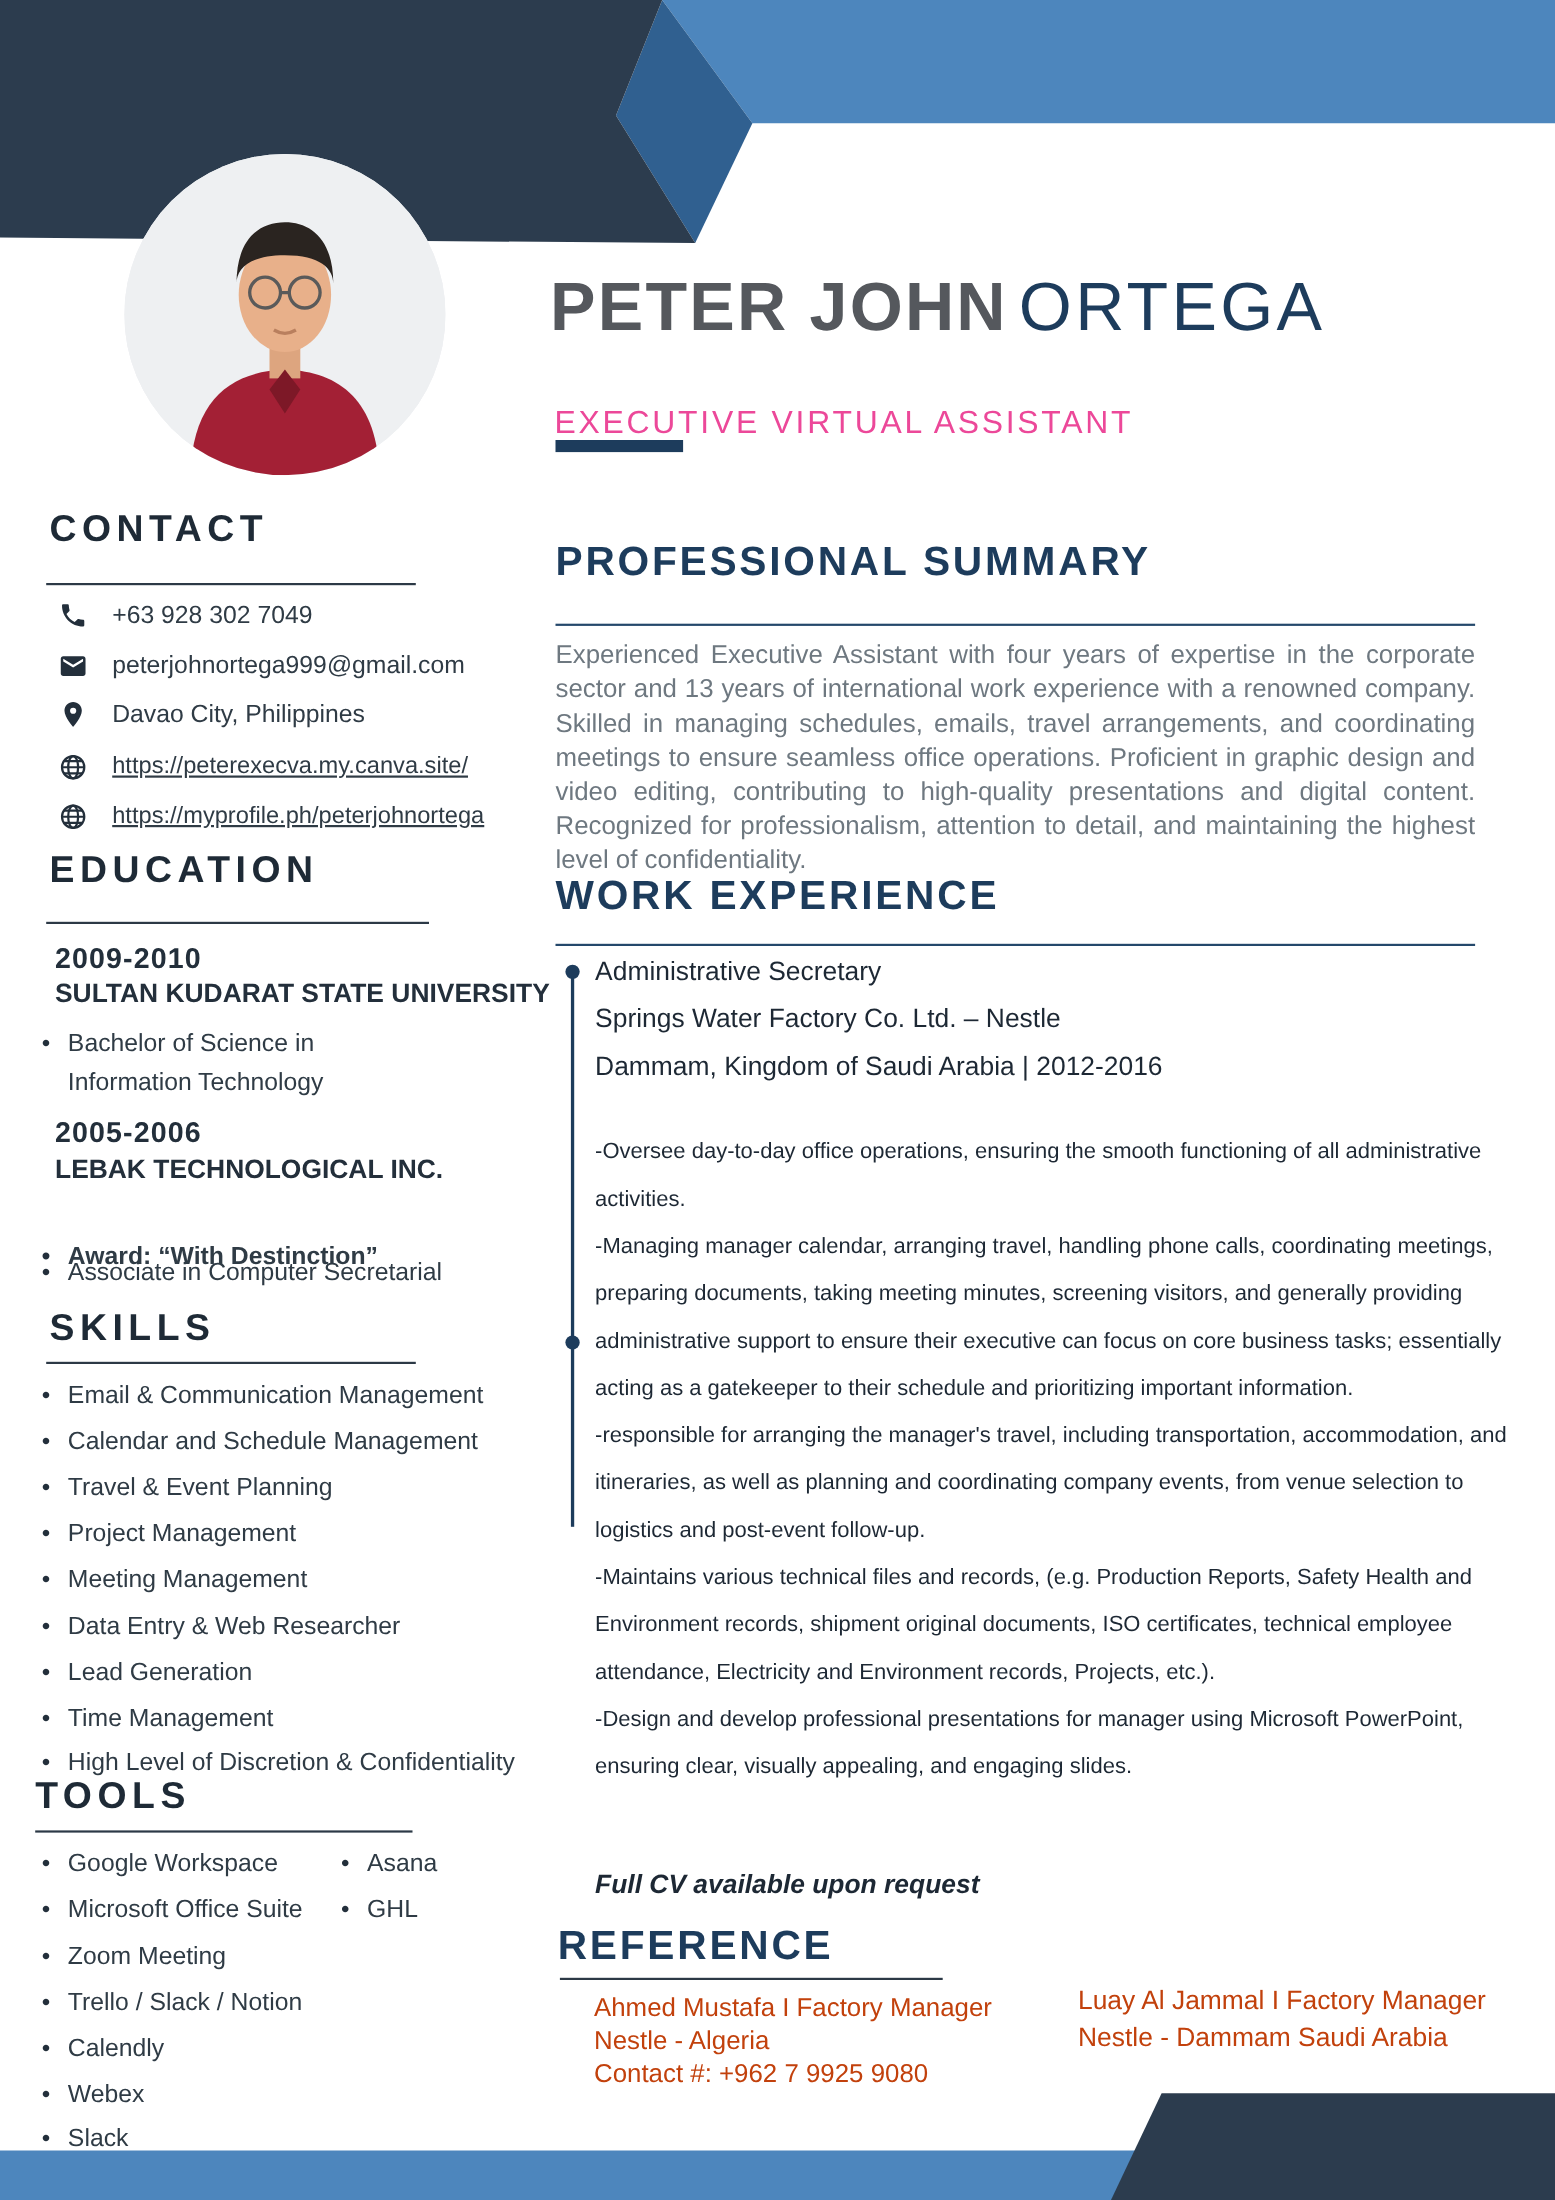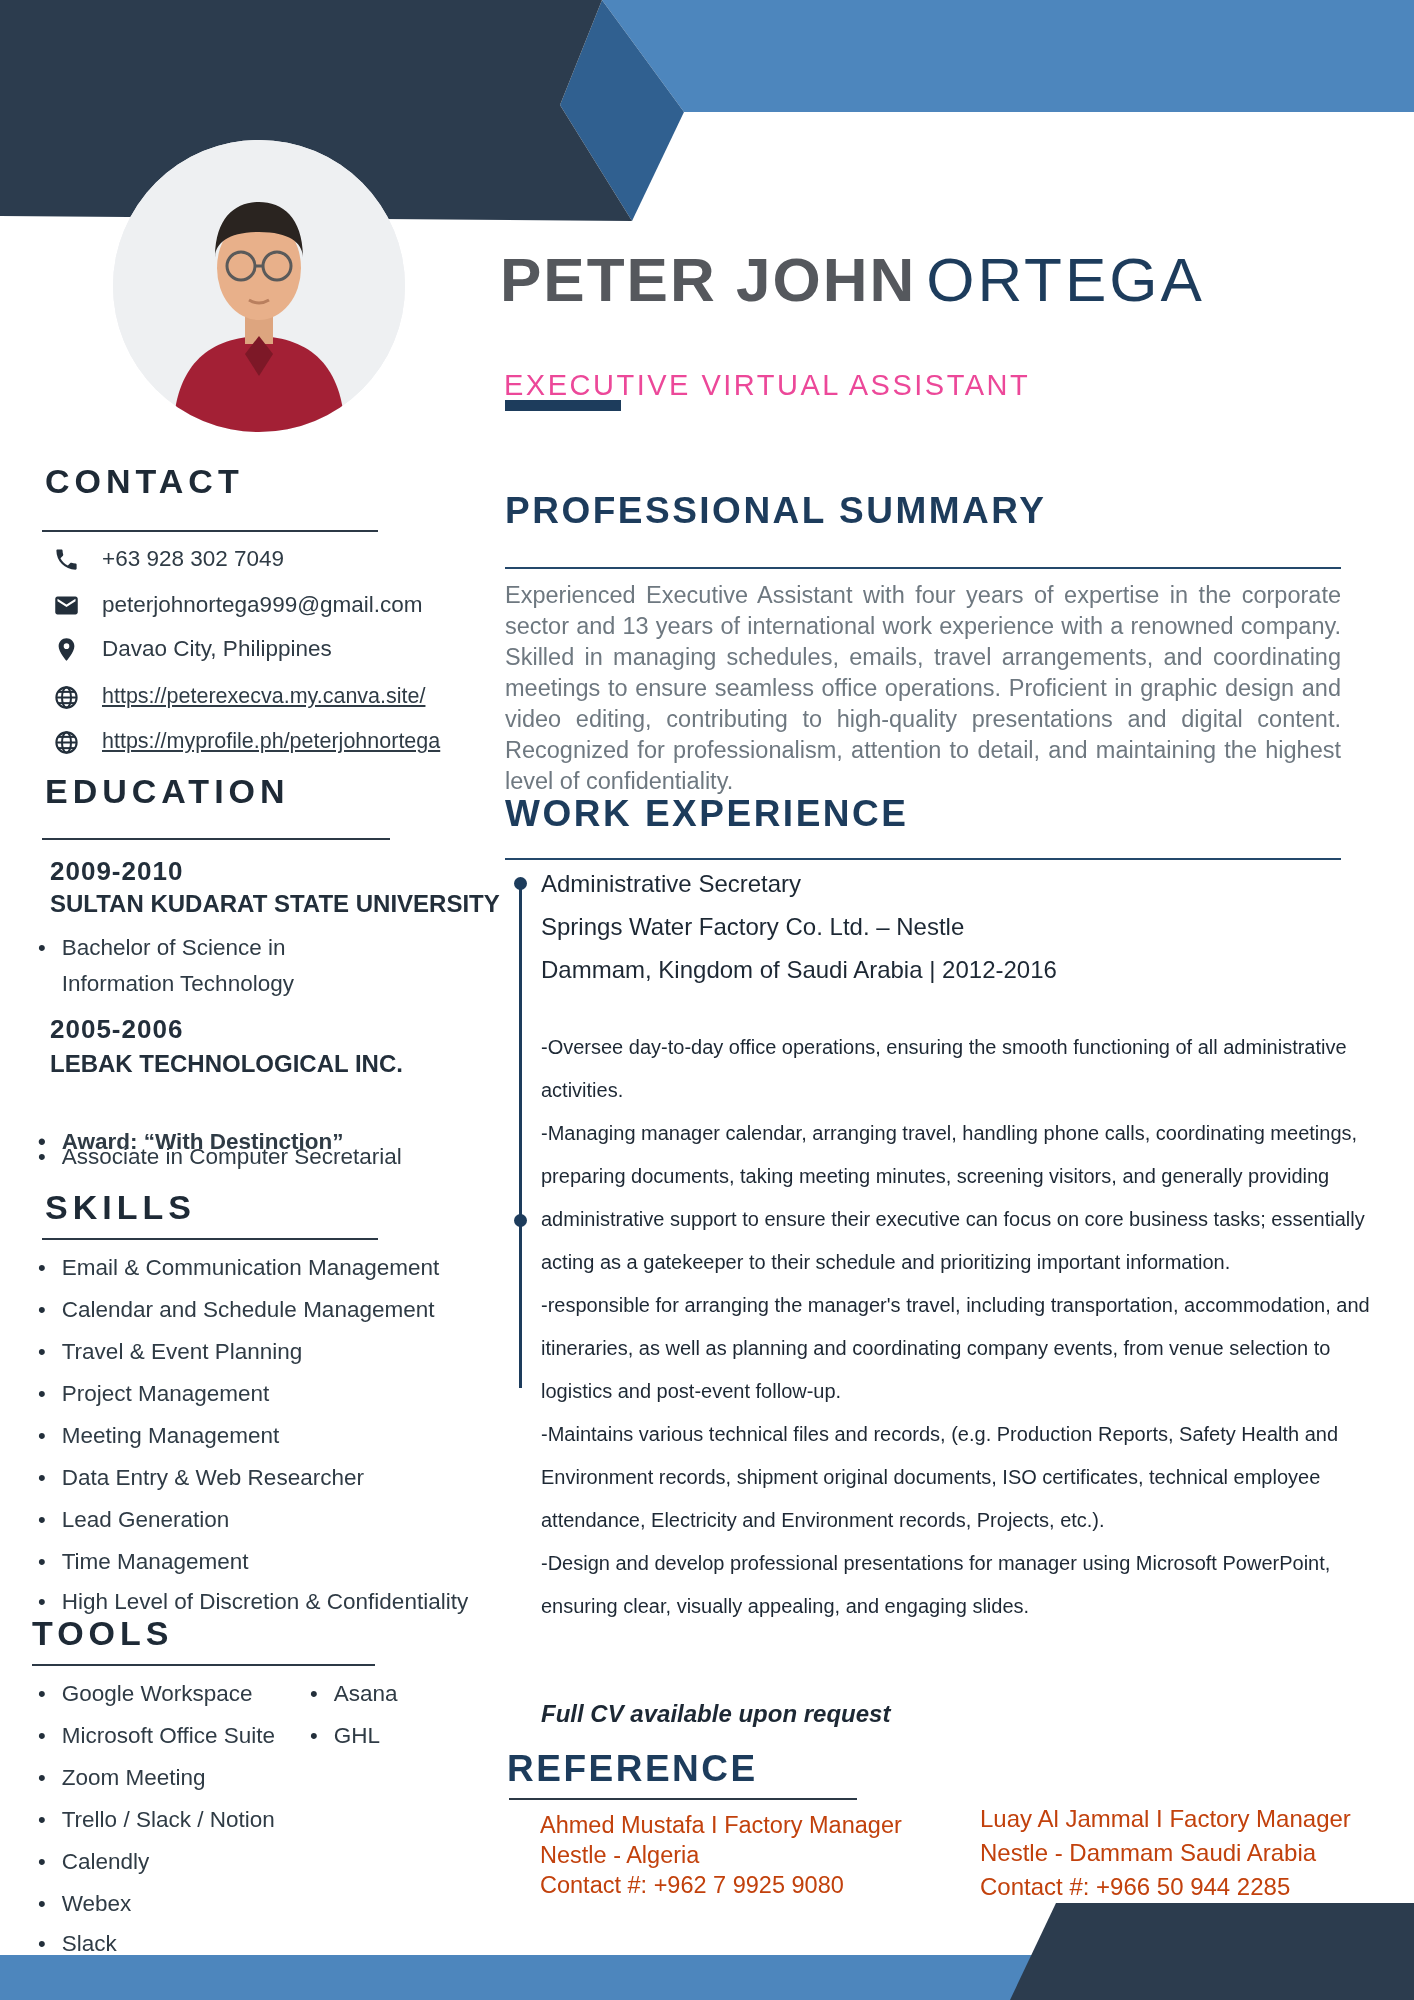--- a/index.html
+++ b/index.html
@@ -244,21 +244,20 @@
 
   <div class="ref-block" style="left:540px;top:1810px;">
     <div>Ahmed Mustafa I Factory Manager</div>
     <div>Nestle - Algeria</div>
     <div>Contact #: +962 7 9925 9080</div>
   </div>
 
   <div class="ref-block" style="left:980px;top:1802px;font-size:24px;line-height:34px;">
     <div>Luay Al Jammal I Factory Manager</div>
     <div>Nestle - Dammam Saudi Arabia</div>
-    <div>Contact #: +966 50 944 2285</div>
   </div>
 
   <div class="bottom-shapes">
     <svg width="1414" height="105" viewBox="0 0 1414 105">
       <rect x="0" y="60" width="1414" height="45" fill="#4d86bd"></rect>
       <polygon points="1056,8 1414,8 1414,105 1010,105" fill="#2c3c4e"></polygon>
     </svg>
   </div>
 
 </div>

